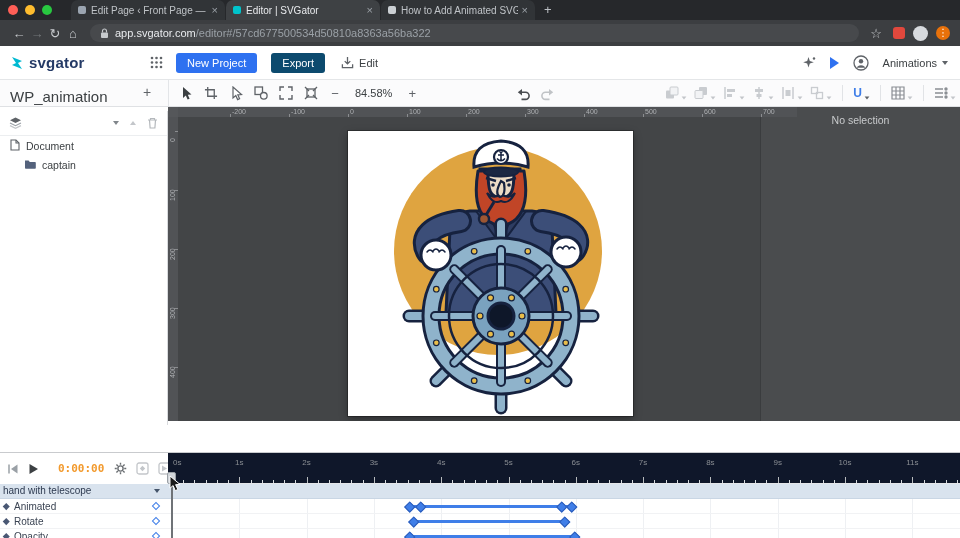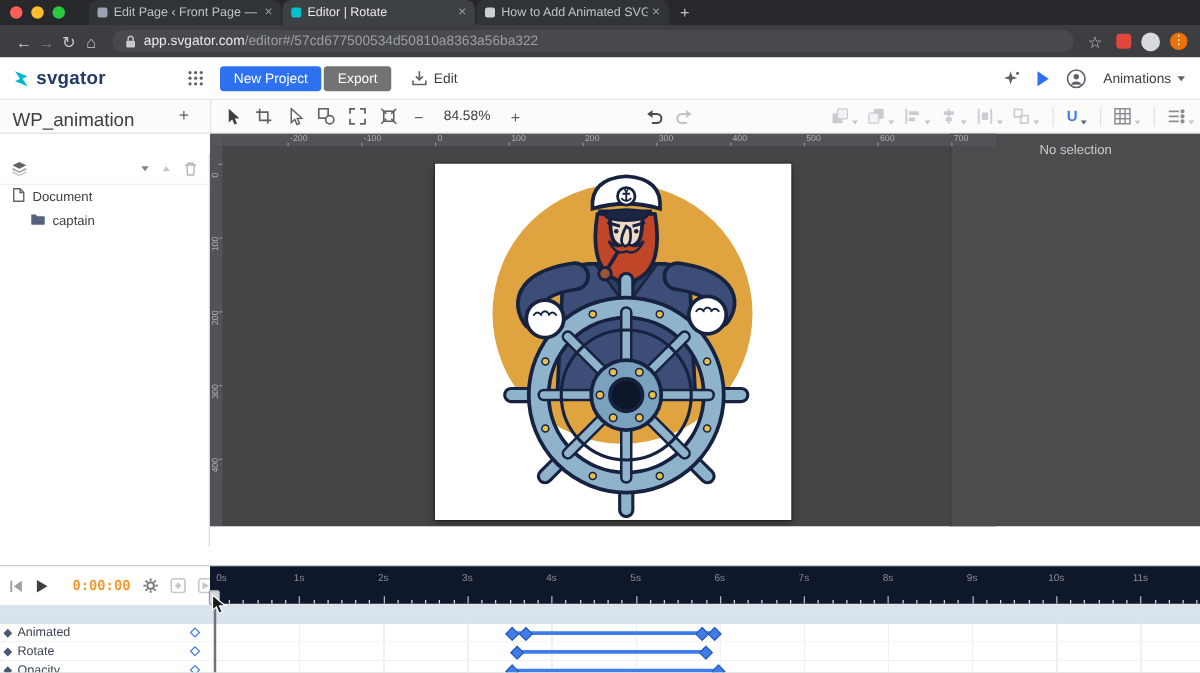--- a/index.html
+++ b/index.html
@@ -28,21 +28,21 @@
   .ext-icon { width:12px; height:12px; border-radius:3px; background:#e1483d; margin:0 8px; flex:none; }
   .avatar-chrome { width:15px; height:15px; border-radius:50%; background:#d7dade; margin-right:8px; flex:none; }
   .menu-dot { width:14px; height:14px; border-radius:50%; background:#e8710a; color:#fff; font-size:10px; line-height:13px; text-align:center; flex:none; }
 
   
   .appheader { position:absolute; top:46px; left:0; right:0; height:34px; background:#fff; border-bottom:1px solid #e4e6e8; display:flex; align-items:center; padding:0 10px; }
   .logo { display:flex; align-items:center; gap:5px; width:138px; }
   .logo-text { font-size:15px; font-weight:bold; color:#243a66; letter-spacing:.2px; }
   .btn { height:20px; border:none; border-radius:3px; font-size:11px; color:#fff; display:flex; align-items:center; padding:0 11px; font-family:inherit; }
   .btn.primary { background:#2e71f0; margin-left:12px; }
-  .btn.export { background:#737373; margin-left:2px; }
+  .btn.export { background:#0c4a6e; margin-left:14px; }
   .save { display:flex; align-items:center; gap:5px; color:#3c4043; font-size:11px; margin-left:16px; }
   .header-right { margin-left:auto; display:flex; align-items:center; gap:14px; padding-right:2px; }
   .play-tri { width:0; height:0; border-top:6px solid transparent; border-bottom:6px solid transparent; border-left:9px solid #2e71f0; }
   .animations { font-size:11px; color:#3c4043; display:flex; gap:5px; align-items:center; }
   .caret { width:0; height:0; border-left:3.5px solid transparent; border-right:3.5px solid transparent; border-top:4.5px solid #5f6368; display:inline-block; }
 
   
   .toolbar { position:absolute; top:80px; left:0; right:0; height:27px; background:#fbfbfc; border-bottom:1px solid #dfe1e4; }
   .proj-name { position:absolute; left:10px; top:8px; font-size:15px; color:#3c4043; }
   .add-proj { position:absolute; left:138px; top:4px; width:18px; height:18px; font-size:14px; color:#5f6368; text-align:center; line-height:17px; }
@@ -52,21 +52,21 @@
   .zbtn { font-size:13px; color:#5f6368; width:14px; text-align:center; }
   .undo { position:absolute; left:516px; top:7px; } .redo { position:absolute; left:540px; top:7px; }
   .right-tools { position:absolute; right:4px; top:0; bottom:0; display:flex; align-items:center; gap:7px; }
   .rt-ic { display:flex; align-items:flex-end; gap:2px; }
   .rt-ic .caret { border-top-color:#c3c6ca; transform:scale(.8); }
   .vsep { width:1px; height:16px; background:#e1e3e6; margin:0 3px; }
   .u-label { font-size:12px; font-weight:bold; color:#3f7ee8; }
 
   
   .main { position:absolute; top:107px; left:0; right:0; height:314px; }
-  .layers { position:absolute; left:0; top:16px; width:168px; height:100%; background:#fff; border-right:1px solid #d8dadd; }
+  .layers { position:absolute; left:0; top:4px; width:168px; height:100%; background:#fff; border-right:1px solid #d8dadd; }
   .layers-header { height:25px; border-bottom:1px solid #eceef0; display:flex; align-items:center; padding:0 9px; }
   .lh-sp { flex:1; }
   .lh-ic { margin-left:11px; display:flex; align-items:center; }
   .layer-row { height:19px; display:flex; align-items:center; font-size:10.5px; color:#3c4043; gap:6px; }
 
   .canvas { position:absolute; left:168px; top:0; width:629px; height:100%; background:#434547; overflow:hidden; }
   .corner { position:absolute; left:0; top:0; width:10px; height:10px; background:#55575a; z-index:3; }
   .ruler-h { position:absolute; left:10px; right:0; top:0; height:10px; background:#515356; z-index:2; overflow:hidden; }
   .ruler-v { position:absolute; left:0; top:10px; width:10px; bottom:0; background:#515356; z-index:2; overflow:hidden; }
   .rl-h { position:absolute; top:1px; font-size:7px; color:#aeb0b3; white-space:nowrap; }
@@ -116,21 +116,21 @@
       <span class="dot green"></span>
     </div>
     <div class="tabstrip">
         <div class="tab">
           <span class="fav" style="background: rgb(154, 164, 176);"></span>
           <span class="ttl">Edit Page ‹ Front Page — WordP...</span>
           <span class="cls">×</span>
         </div>
         <div class="tab active">
           <span class="fav" style="background: rgb(0, 196, 204);"></span>
-          <span class="ttl">Editor | Rotate</span>
+          <span class="ttl">Editor | SVGator</span>
           <span class="cls">×</span>
         </div>
         <div class="tab">
           <span class="fav" style="background: rgb(203, 208, 212);"></span>
           <span class="ttl">How to Add Animated SVG to W...</span>
           <span class="cls">×</span>
         </div>
       </div>
     <span class="newtab">+</span>
   </div>
@@ -620,20 +620,24 @@
         <span class="ts-minor" style="left: 721.867px;"></span>
         <span class="ts-minor" style="left: 733.083px;"></span>
         <span class="ts-minor" style="left: 755.517px;"></span>
         <span class="ts-minor" style="left: 766.733px;"></span>
         <span class="ts-minor" style="left: 777.95px;"></span>
         <span class="ts-minor" style="left: 789.167px;"></span>
       </div>
     <div class="tl-tracks">
         <div class="tl-row group">
           <div class="tl-lane"></div>
+          <div class="tl-label">
+            <span class="tl-label-text">hand with telescope</span>
+            <span class="caret grp-caret"></span>
+          </div>
         </div>
         <div class="tl-row property">
           <div class="tl-lane">
             <span class="kf-line" style="left: 242.915px; width: 161.52px;"></span>
             <span class="kf-diamond" style="left: 238.415px;"></span>
             <span class="kf-diamond" style="left: 248.51px;"></span>
             <span class="kf-diamond" style="left: 389.84px;"></span>
             <span class="kf-diamond" style="left: 399.935px;"></span>
           </div>
           <div class="tl-label">

